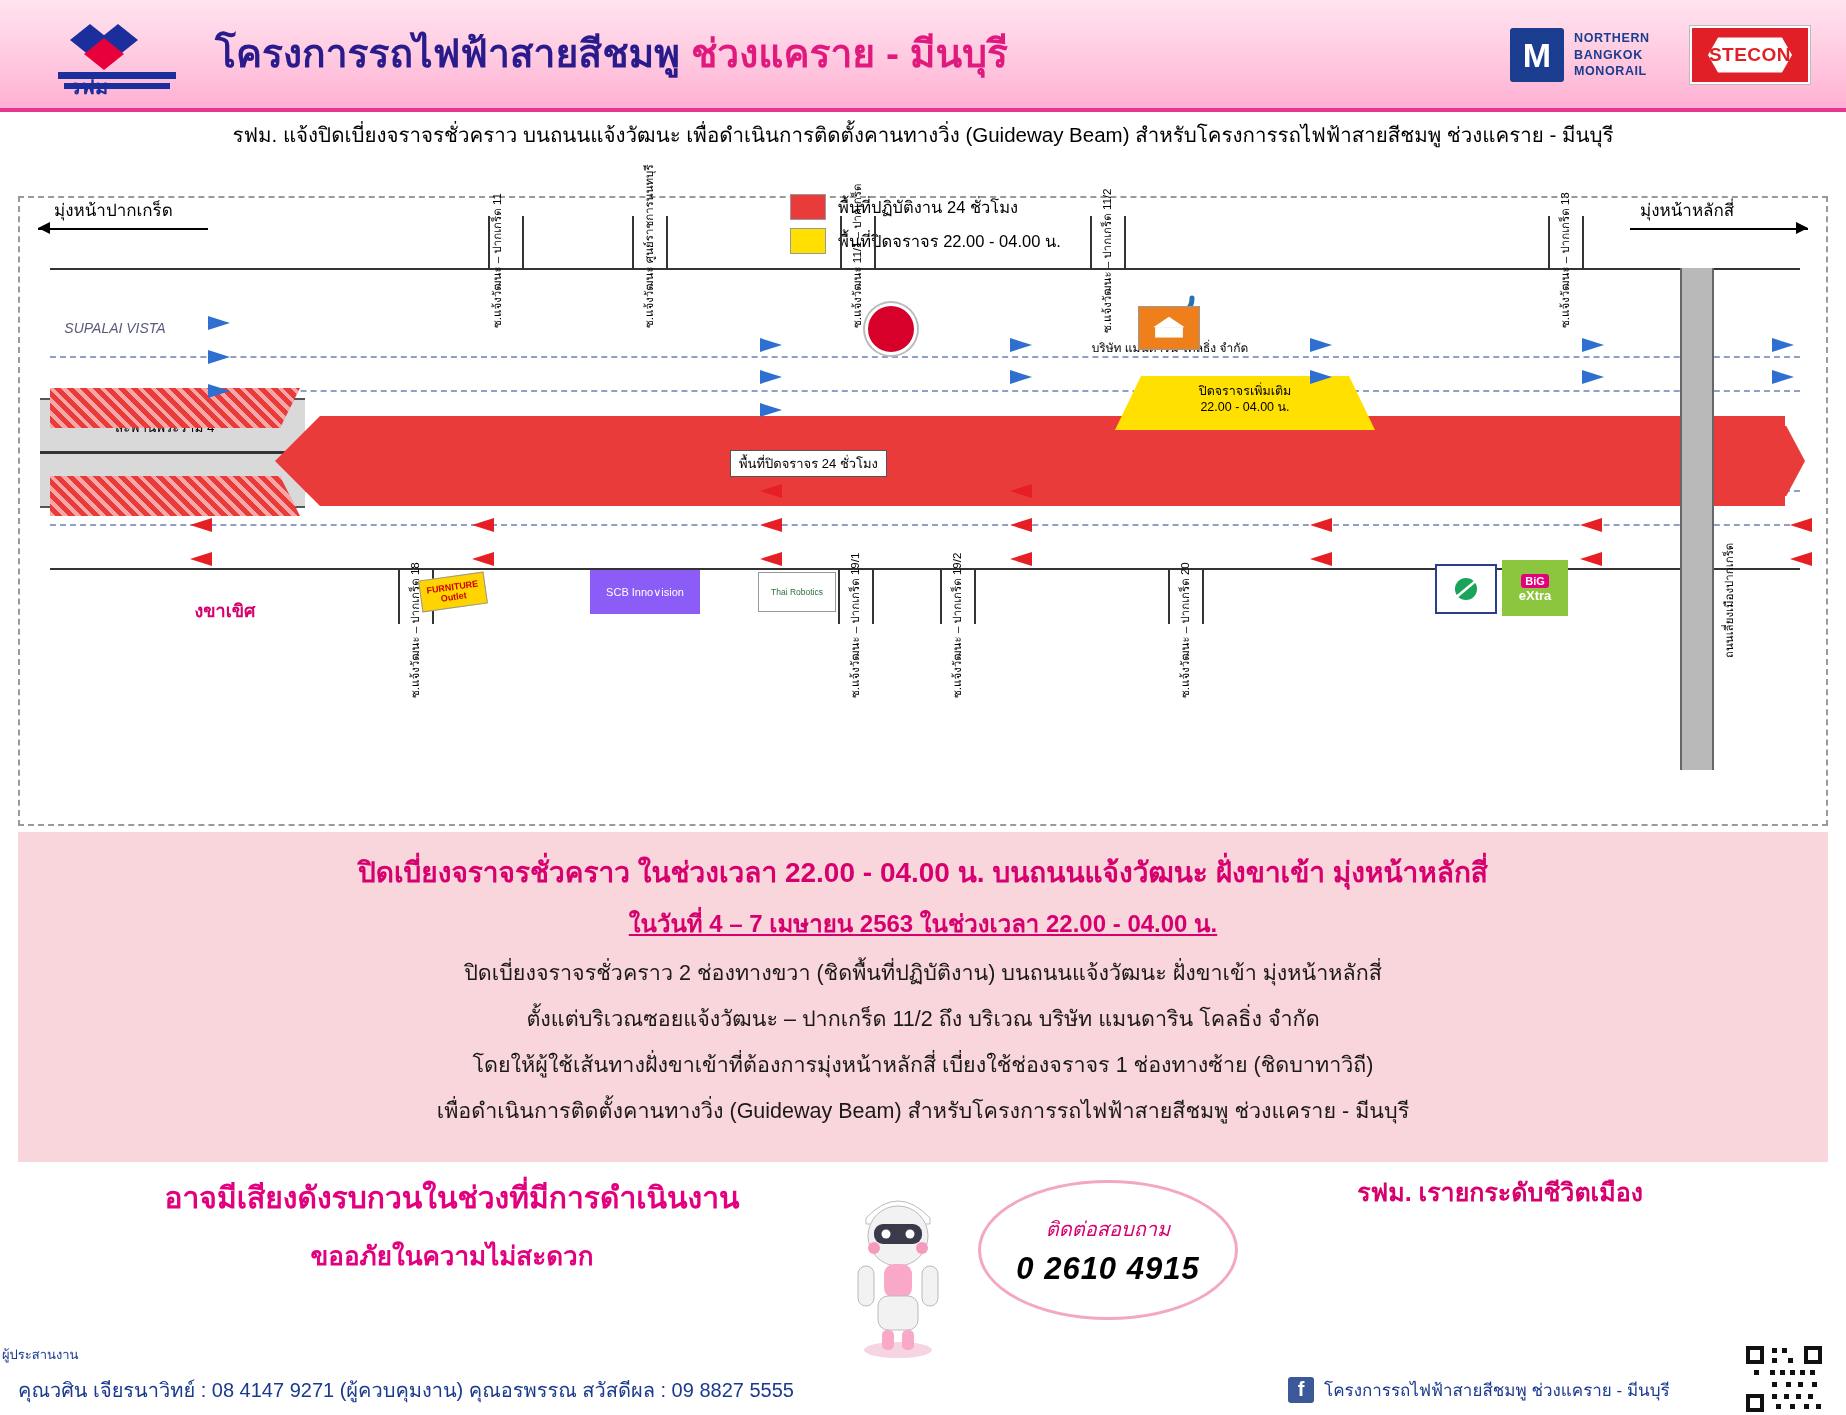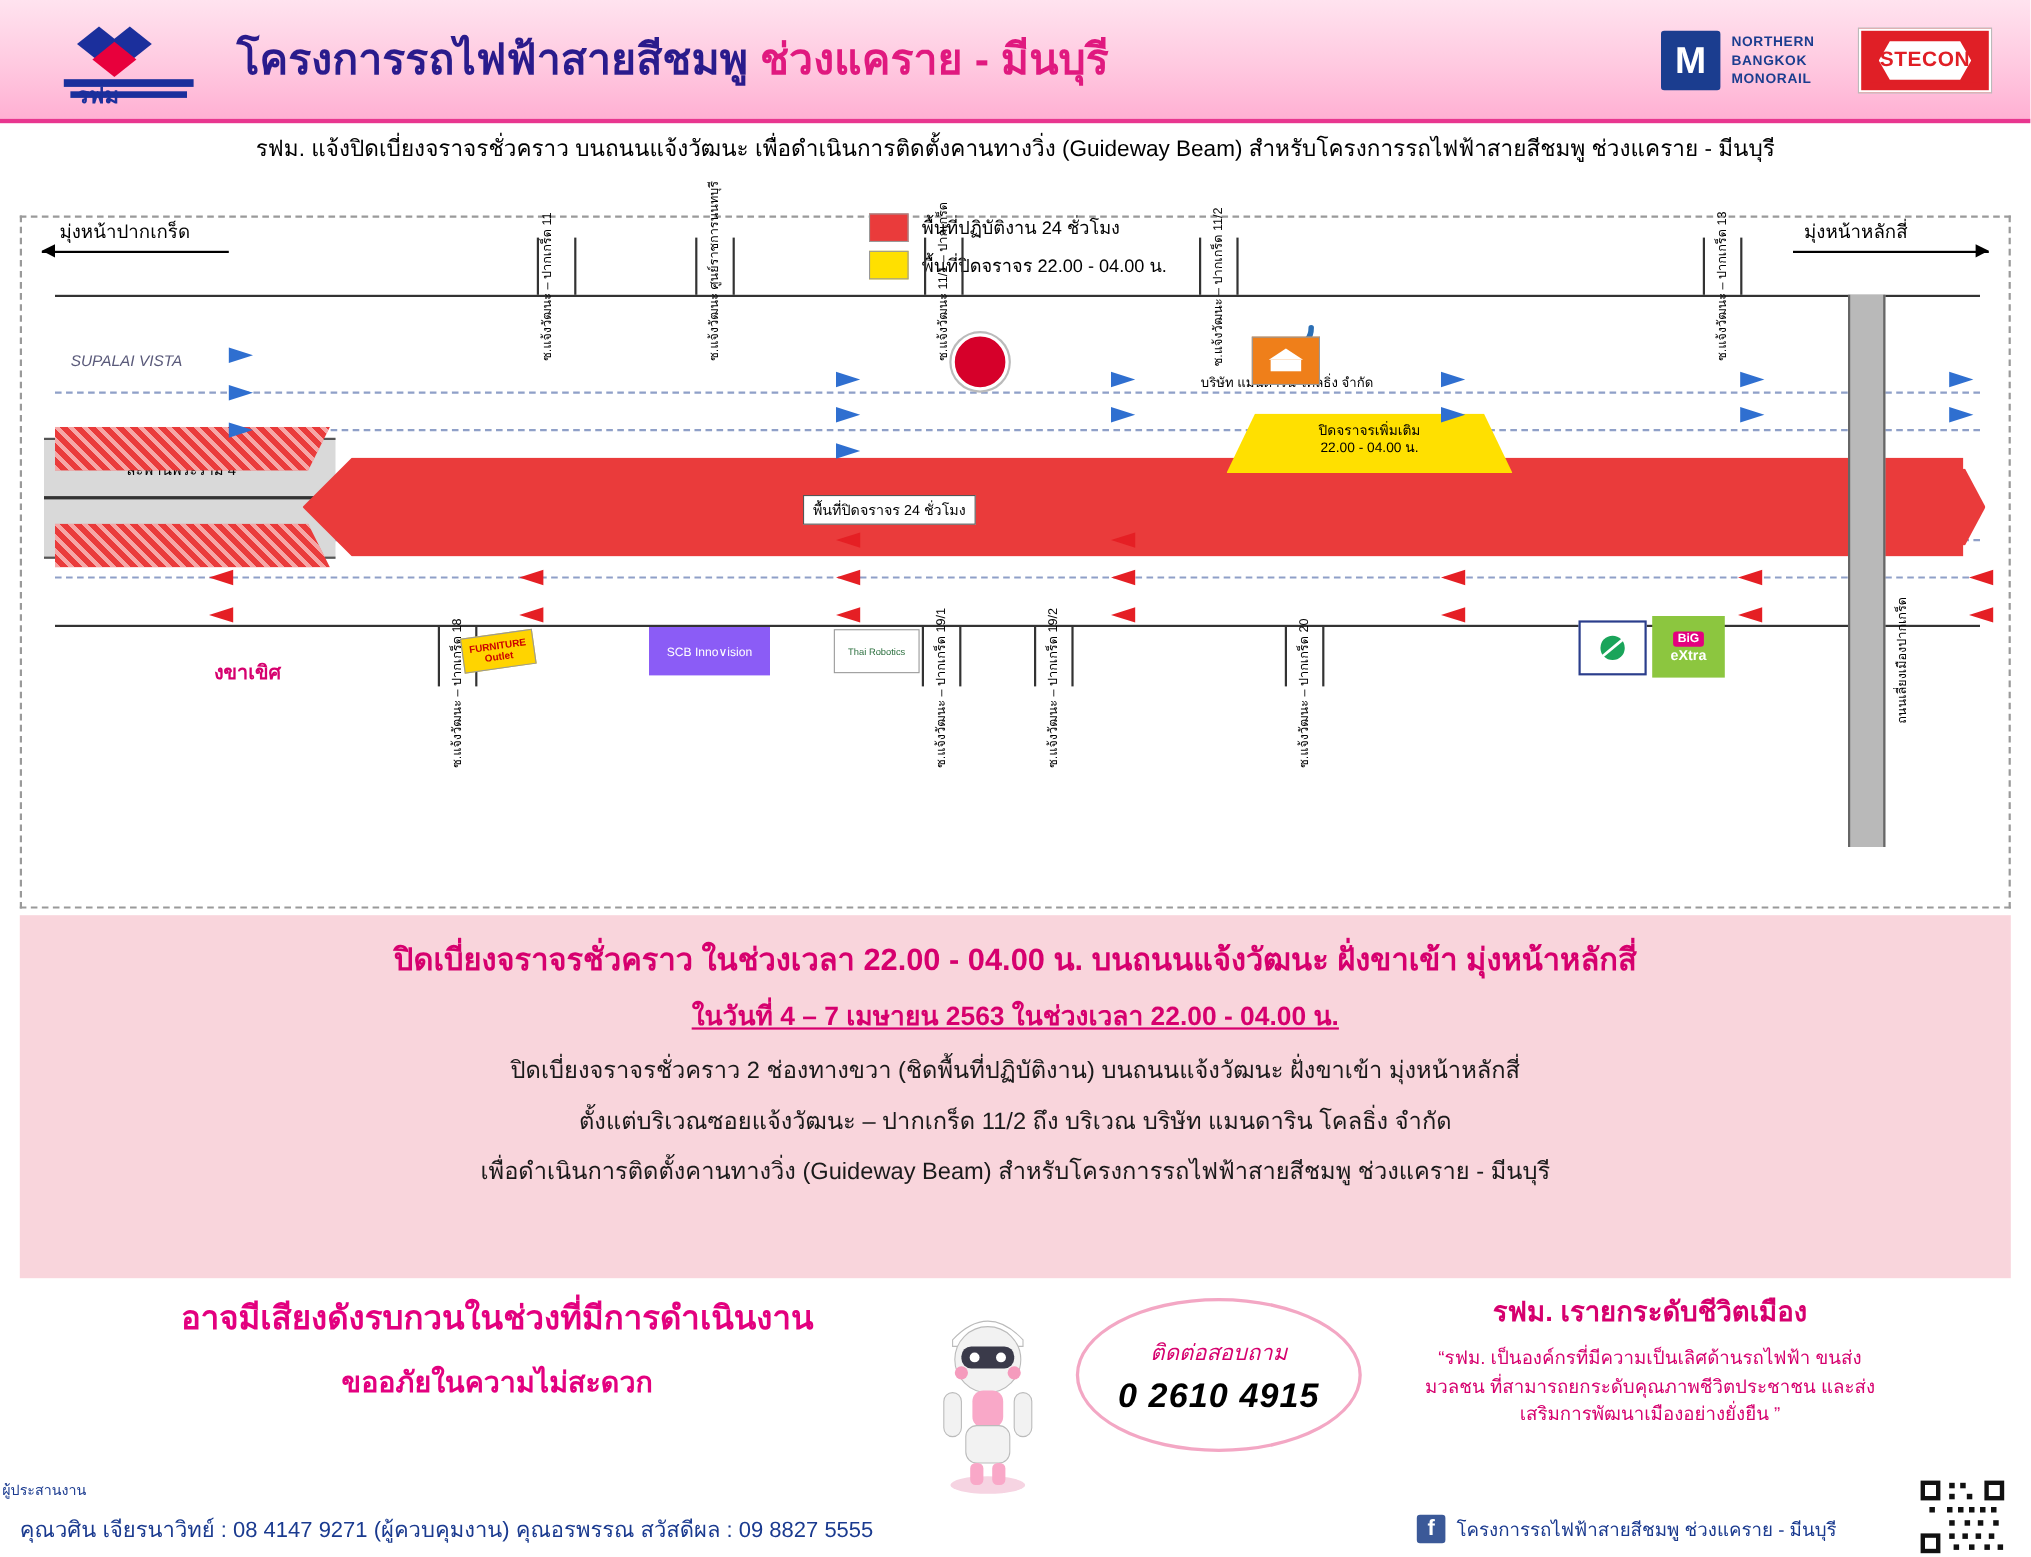--- a/index.html
+++ b/index.html
@@ -384,20 +384,21 @@
         <polygon points="20,2 38,14 2,14" fill="#fff"></polygon>
       </svg>
   </div>
 </div>
 
 <div class="info">
   <h1>ปิดเบี่ยงจราจรชั่วคราว ในช่วงเวลา 22.00 - 04.00 น. บนถนนแจ้งวัฒนะ ฝั่งขาเข้า มุ่งหน้าหลักสี่</h1>
   <h2>ในวันที่ 4 – 7 เมษายน 2563 ในช่วงเวลา 22.00 - 04.00 น.</h2>
   <p>ปิดเบี่ยงจราจรชั่วคราว 2 ช่องทางขวา (ชิดพื้นที่ปฏิบัติงาน) บนถนนแจ้งวัฒนะ ฝั่งขาเข้า มุ่งหน้าหลักสี่</p>
   <p>ตั้งแต่บริเวณซอยแจ้งวัฒนะ – ปากเกร็ด 11/2 ถึง บริเวณ บริษัท แมนดาริน โคลธิ่ง จำกัด</p>
+  <p>โดยให้ผู้ใช้เส้นทางฝั่งขาเข้าที่ต้องการมุ่งหน้าหลักสี่ เบี่ยงใช้ช่องจราจร 1 ช่องทางซ้าย (ชิดบาทาวิถี)</p>
   <p>เพื่อดำเนินการติดตั้งคานทางวิ่ง (Guideway Beam) สำหรับโครงการรถไฟฟ้าสายสีชมพู ช่วงแคราย - มีนบุรี</p>
 </div>
 
 <div class="bottom">
 
   <div class="loud">
     <div class="l1">อาจมีเสียงดังรบกวนในช่วงที่มีการดำเนินงาน</div>
     <div class="l2">ขออภัยในความไม่สะดวก</div>
   </div>
 
@@ -420,21 +421,20 @@
     </svg>
   </div>
 
   <div class="contact-oval">
     <div class="c1">ติดต่อสอบถาม</div>
     <div class="c2">0 2610 4915</div>
   </div>
 
   <div class="vision">
     <div class="v-title">รฟม. เรายกระดับชีวิตเมือง</div>
-    <div class="v-body">“รฟม. เป็นองค์กรที่มีความเป็นเลิศด้านรถไฟฟ้า ขนส่งมวลชน ที่สามารถยกระดับคุณภาพชีวิตประชาชน และส่งเสริมการพัฒนาเมืองอย่างยั่งยืน ”</div>
   </div>
 
   <div class="coordinator">ผู้ประสานงาน</div>
   <div class="coordinator-line">คุณวศิน เจียรนาวิทย์ : 08 4147 9271  (ผู้ควบคุมงาน) คุณอรพรรณ สวัสดีผล  :  09 8827 5555</div>
 
   <div class="fb">
     <div class="fb-mark">f</div>
     <div class="fb-txt">โครงการรถไฟฟ้าสายสีชมพู ช่วงแคราย - มีนบุรี</div>
   </div>
 

